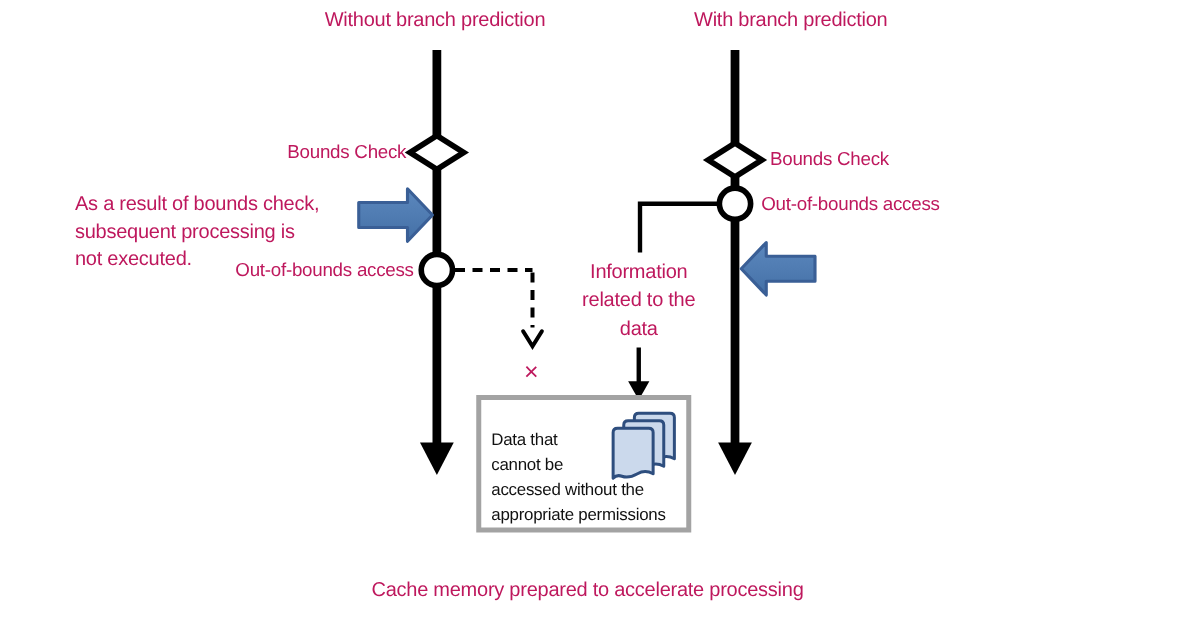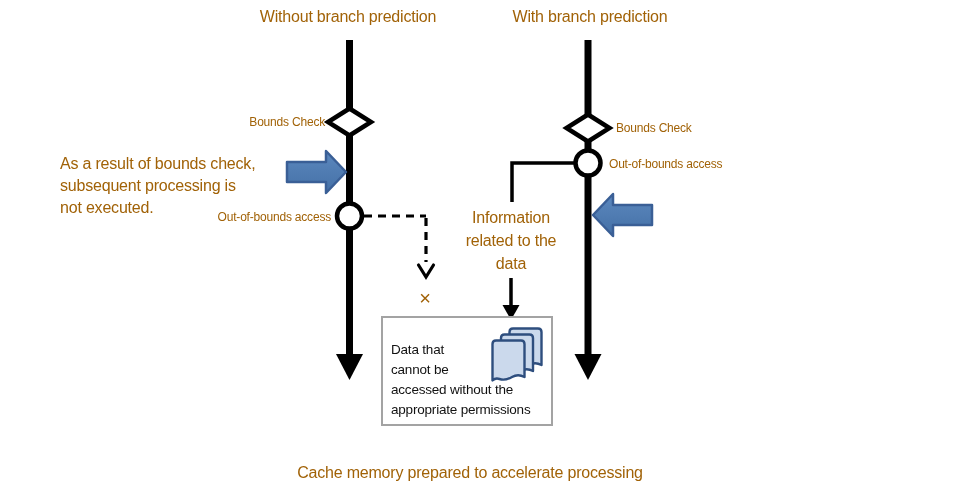--- a/index.html
+++ b/index.html
@@ -1,31 +1,31 @@
 <!DOCTYPE html>
 <html><head>
 <meta charset="utf-8">
 <style>
   html,body{margin:0;padding:0;background:#ffffff;}
   .stage{
     position:relative;width:960px;height:494px;background:#ffffff;overflow:hidden;
     font-family:"Liberation Sans","DejaVu Sans",sans-serif;color:#111111;
   }
   .layer{position:absolute;left:0;top:0;width:960px;height:494px;}
-  .txt{position:absolute;white-space:pre-line;letter-spacing:-0.2px;color:#a16207;}
+  .txt{position:absolute;white-space:pre-line;letter-spacing:-0.2px;color:#be185d;}
   .c{text-align:center;}
   .r{text-align:right;}
   .title{font-size:16px;line-height:18px;}
-  .label{font-size:12px;line-height:18px;}
+  .label{font-size:15px;line-height:18px;}
   .note{font-size:16px;line-height:22px;}
   .info{font-size:16px;line-height:23px;}
   .xmark{font-size:20px;line-height:20px;font-weight:500;}
   .databox{
     position:absolute;left:381px;top:316px;width:172px;height:110px;
-    box-sizing:border-box;border:2px solid #a3a3a3;background:#ffffff;
+    box-sizing:border-box;border:4px solid #a3a3a3;background:#ffffff;
   }
   .databox .boxtxt{
     position:absolute;left:8px;top:22px;font-size:13.5px;line-height:20px;
     white-space:pre-line;letter-spacing:-0.2px;
   }
   .databox .docicon{position:absolute;right:4px;top:7px;}
   .caption{font-size:16px;line-height:23px;}
 </style>
 </head>
 <body>
@@ -61,21 +61,21 @@
 
     <path d="M511,278 V307" stroke="#000000" stroke-width="3.5" fill="none"></path>
     <polygon points="502.5,305 519.5,305 511,320" fill="#000000"></polygon>
 
     <polygon points="287,162 326,162 326,151 346,172 326,193 326,182 287,182" fill="url(#bluegrad)" stroke="#3A5F96" stroke-width="2.5" stroke-linejoin="round"></polygon>
 
     <polygon points="652,205 613,205 613,194 593,215 613,236 613,225 652,225" fill="url(#bluegrad)" stroke="#3A5F96" stroke-width="2.5" stroke-linejoin="round"></polygon>
   </svg>
 
   <div class="txt title c" style="left:228px;top:8px;width:240px;">Without branch prediction</div>
-  <div class="txt title c" style="left:470px;top:8px;width:240px;">With branch prediction</div>
+  <div class="txt title c" style="left:470px;top:8px;width:240px;text-align:right;">With branch prediction</div>
 
   <div class="txt label r" style="left:155px;top:113px;width:170px;">Bounds Check</div>
   <div class="txt label r" style="left:118px;top:208px;width:213px;">Out-of-bounds access</div>
   <div class="txt note" style="left:60px;top:153px;width:268px;">As a result of bounds check,
 subsequent processing is
 not executed.</div>
 
   <div class="txt label" style="left:616px;top:119px;width:160px;">Bounds Check</div>
   <div class="txt label" style="left:609px;top:155px;width:220px;">Out-of-bounds access</div>
 

